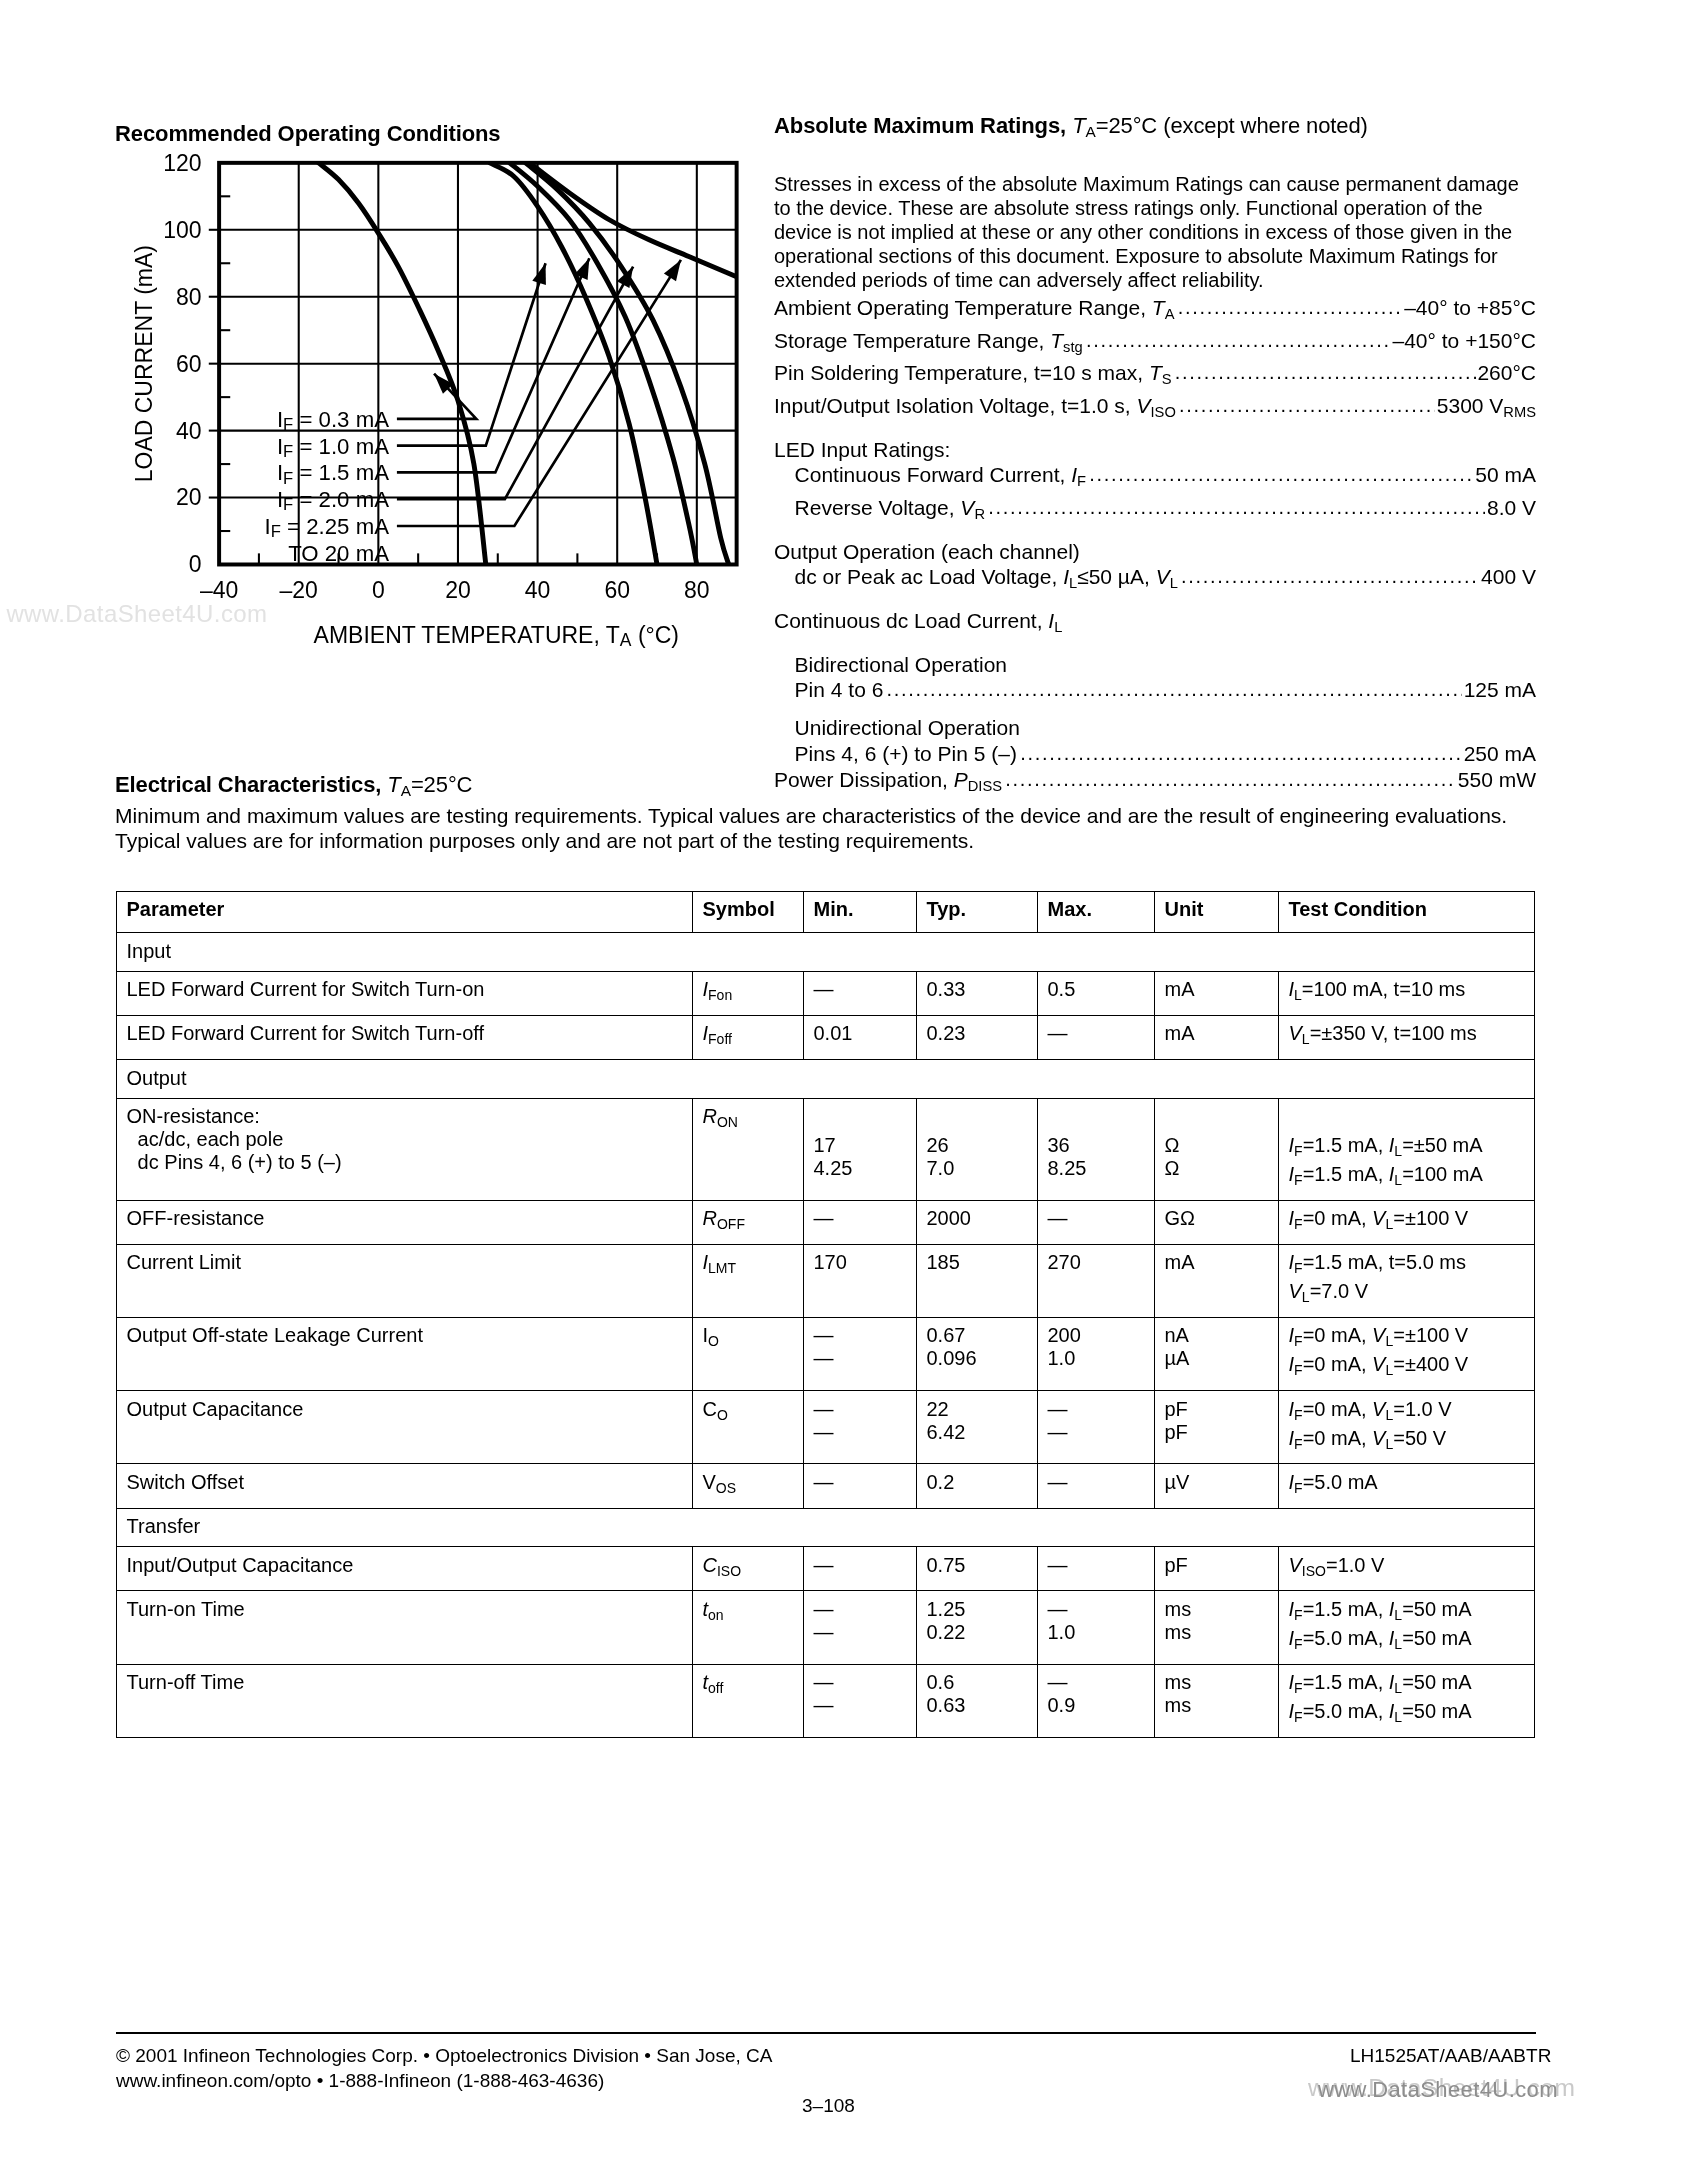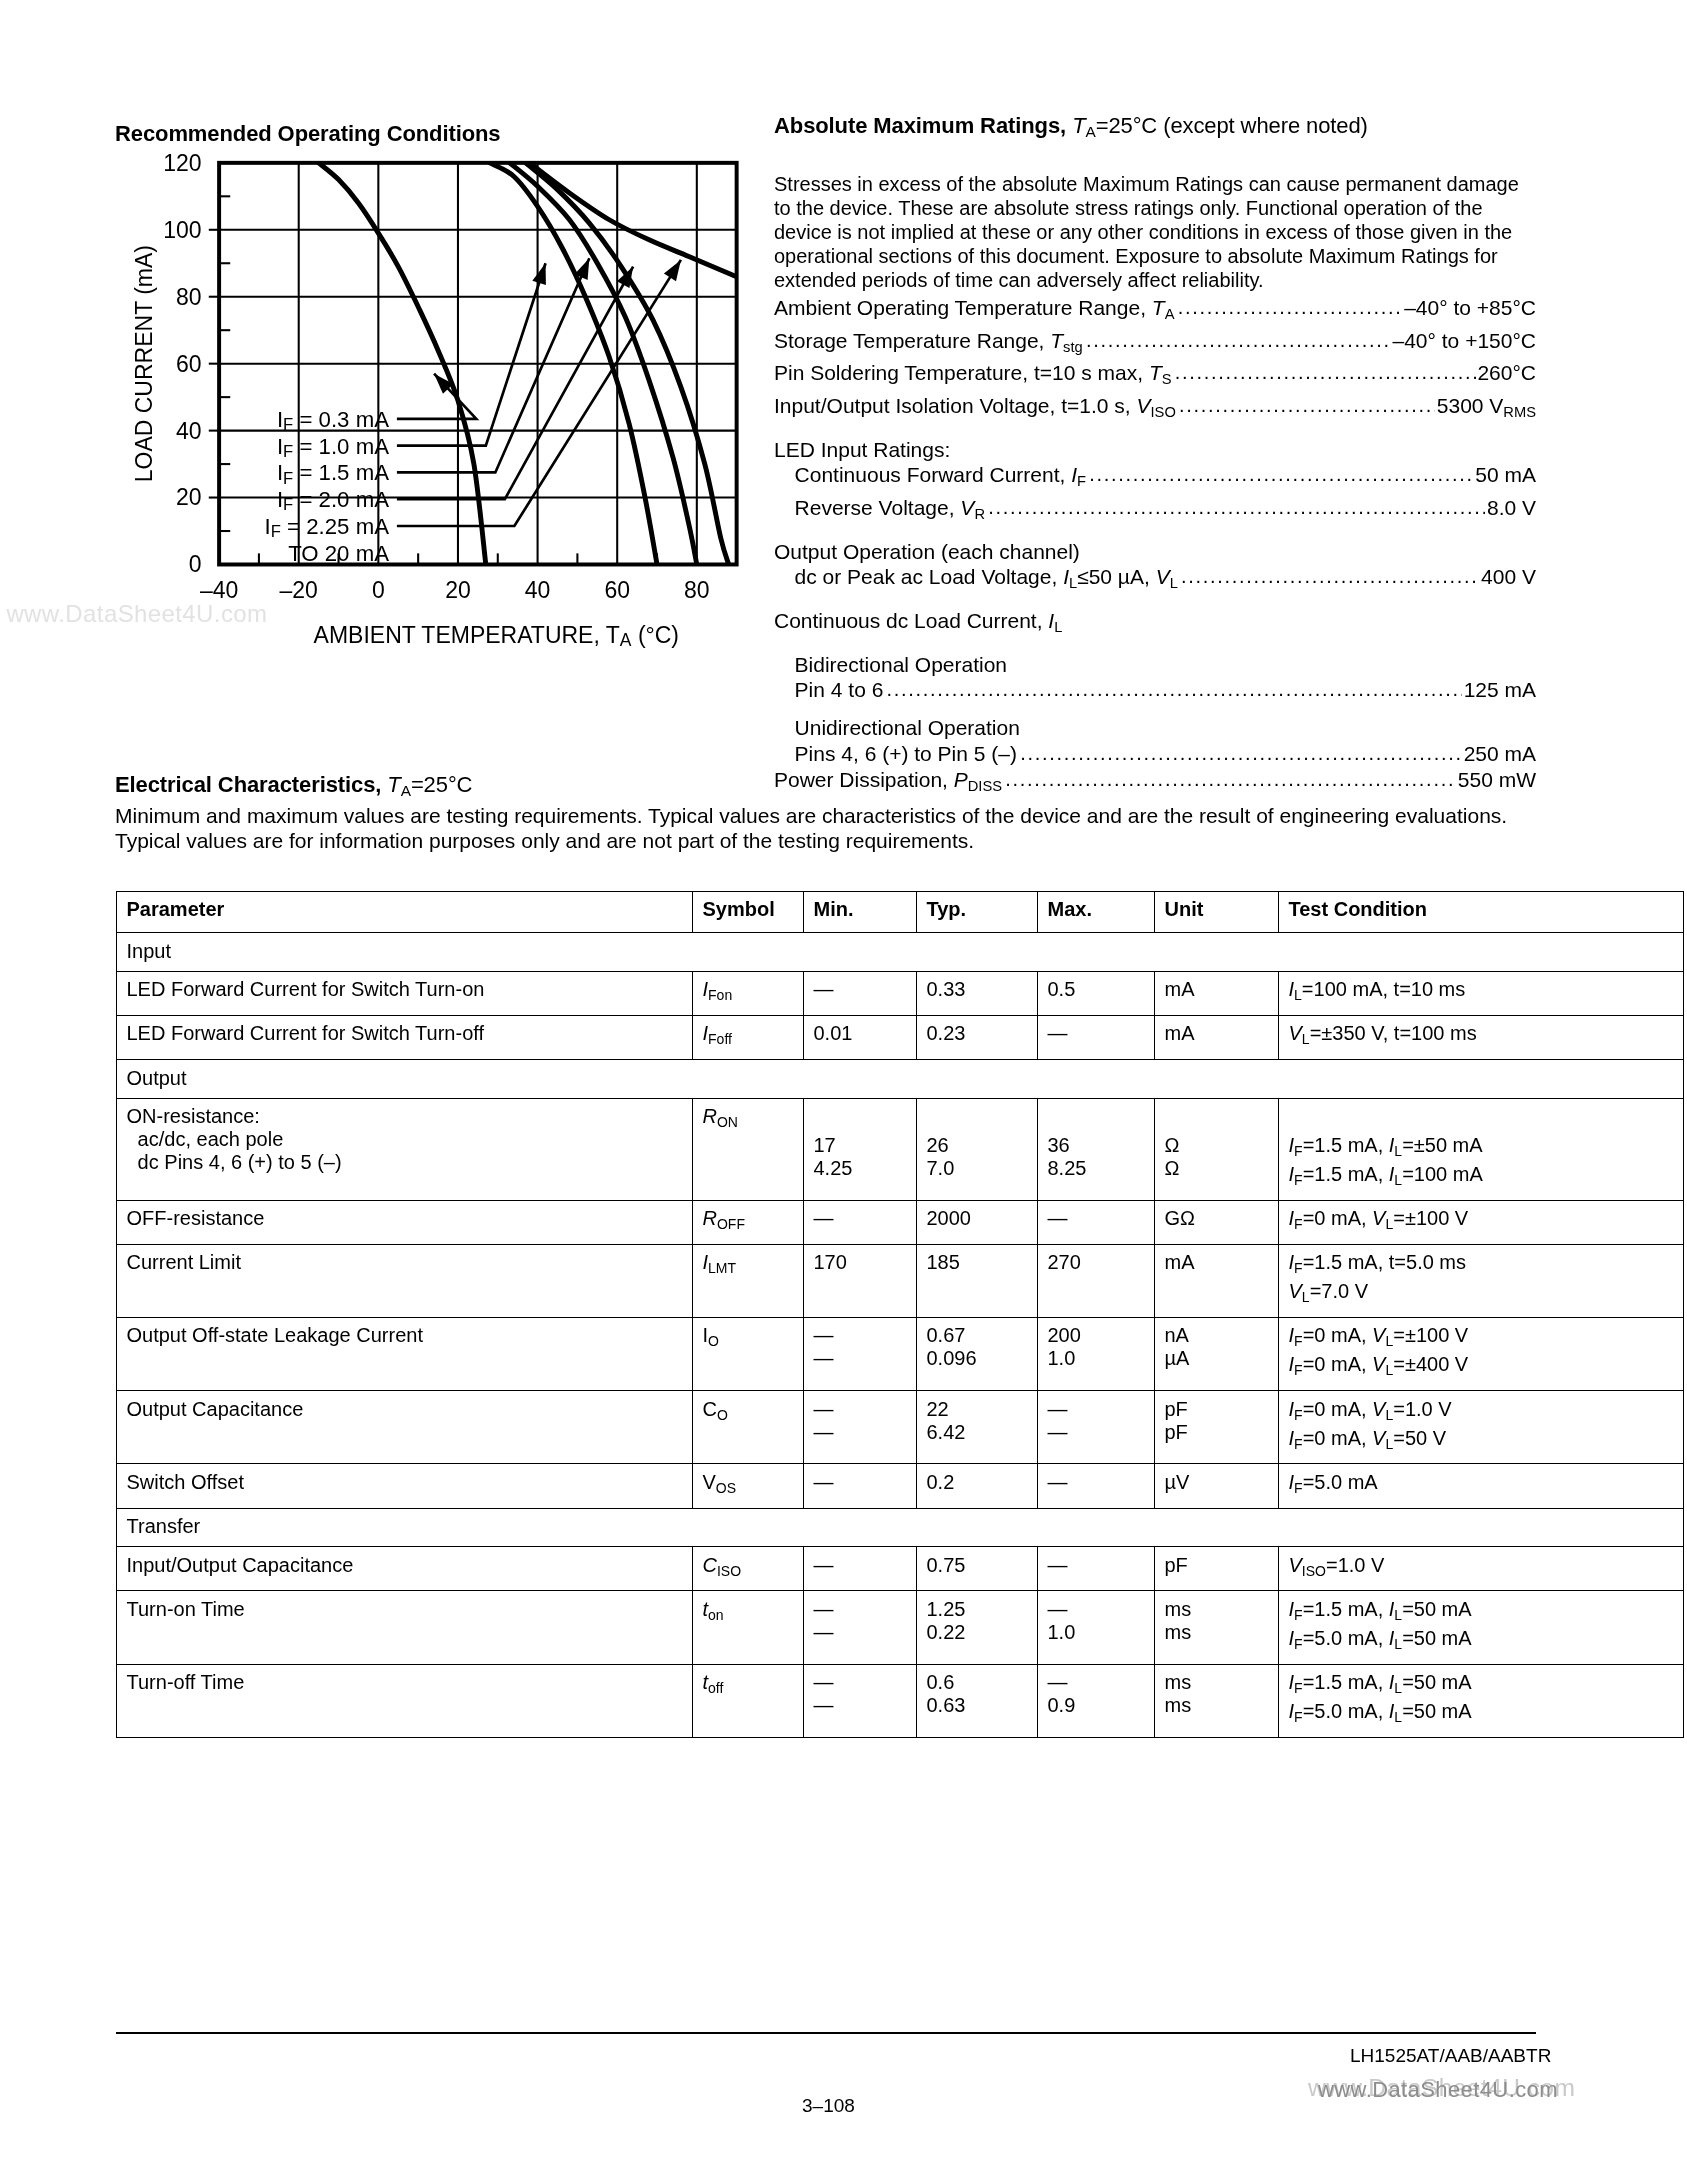--- a/index.html
+++ b/index.html
@@ -64,21 +64,21 @@
 
   
   #ec-intro {
     position:absolute; left:115px; top:803px; width:1421px;
     font-size:21px; line-height:25.4px;
   }
 
   
   #ectable {
     position:absolute; left:116px; top:891px;
-    width:1568px;
+    width:1419px;
     border-collapse:collapse;
     font-size:20px;
   }
   #ectable td, #ectable th {
     border:1.3px solid #000;
     padding:6.4px 8px 8px 9.5px;
     vertical-align:top;
     text-align:left;
     font-weight:normal;
     line-height:23px;
@@ -419,19 +419,23 @@
           <td><span class="nw">—</span><br><span class="nw">—</span></td>
           <td><span class="nw">0.6</span><br><span class="nw">0.63</span></td>
           <td><span class="nw">—</span><br><span class="nw">0.9</span></td>
           <td><span class="nw">ms</span><br><span class="nw">ms</span></td>
           <td><span class="nw"><span class="ital">I</span><sub>F</sub>=1.5 mA, <span class="ital">I</span><sub>L</sub>=50 mA</span><br><span class="nw"><span class="ital">I</span><sub>F</sub>=5.0 mA, <span class="ital">I</span><sub>L</sub>=50 mA</span></td>
         </tr>
       </tbody>
   </table>
 
   <div id="foot-rule"></div>
+  <div class="foot-txt" id="foot-left">
+    <div>© 2001 Infineon Technologies Corp. • Optoelectronics Division • San Jose, CA</div>
+    <div>www.infineon.com/opto • 1-888-Infineon (1-888-463-4636)</div>
+  </div>
   <div class="foot-txt" id="foot-right">LH1525AT/AAB/AABTR</div>
   <div class="foot-txt" id="foot-page">3–108</div>
   <div class="wm wm-foot">www.DataSheet4U.com</div>
   <div class="wm wm-foot2">www.DataSheet4U.com</div>
 
 </div>
 
 
 </body></html>

